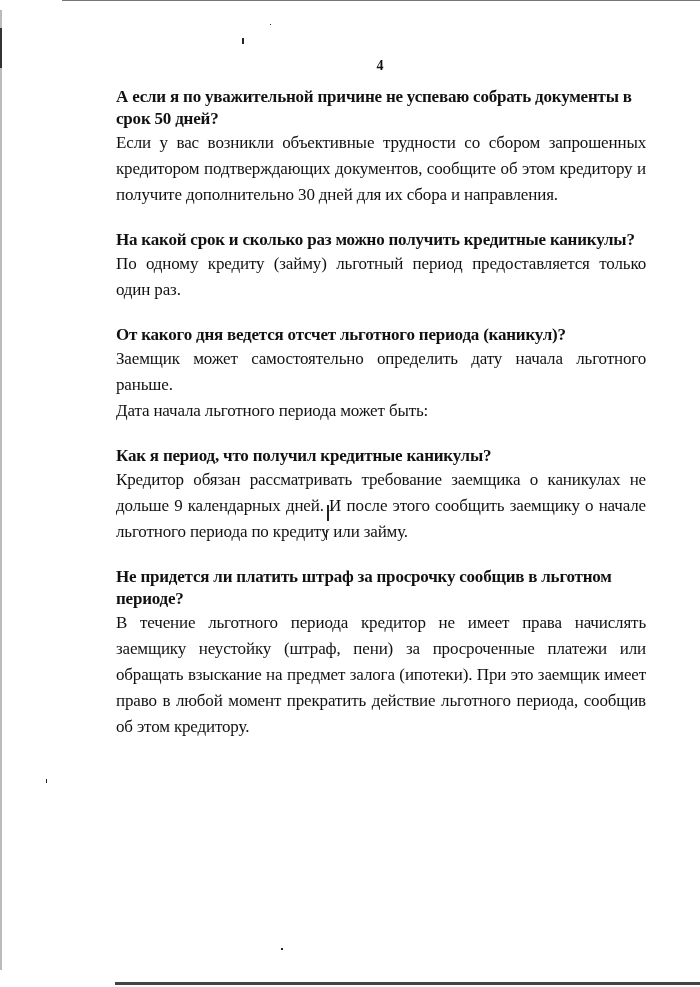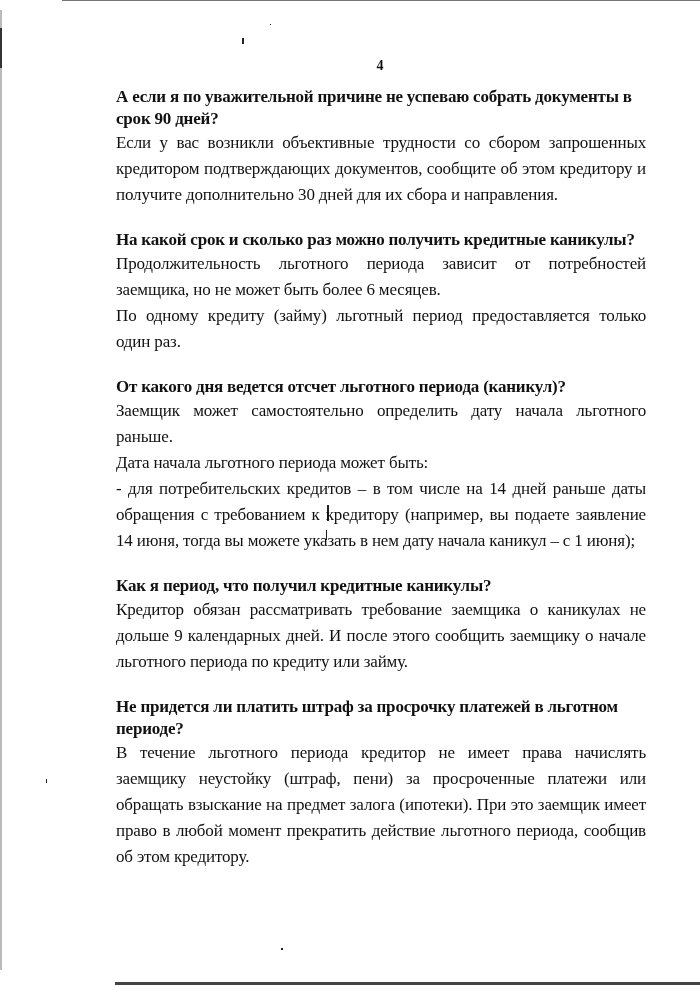--- a/index.html
+++ b/index.html
@@ -42,41 +42,39 @@
   <div class="speck" style="left:270px;top:24px;width:1px;height:1px;"></div>
   <div class="speck" style="left:327px;top:505px;width:2px;height:16px;"></div>
   <div class="speck" style="left:326px;top:530px;width:1px;height:10px;"></div>
   <div class="speck" style="left:46px;top:779px;width:1px;height:4px;"></div>
   <div class="speck" style="left:281px;top:948px;width:2px;height:2px;"></div>
 
   <div class="page-number">4</div>
 
   <div class="content">
     <div class="section">
-      <p class="q">А если я по уважительной причине не успеваю собрать документы в срок 90 дней?</p>
+      <p class="q">А если я по уважительной причине не успеваю собрать документы в срок 50 дней?</p>
       <p class="p">Если у вас возникли объективные трудности со сбором запрошенных кредитором подтверждающих документов, сообщите об этом кредитору и получите дополнительно 30 дней для их сбора и направления.</p>
     </div>
 
     <div class="section">
       <p class="q">На какой срок и сколько раз можно получить кредитные каникулы?</p>
-      <p class="p">Продолжительность льготного периода зависит от потребностей заемщика, но не может быть более 6 месяцев.</p>
       <p class="p">По одному кредиту (займу) льготный период предоставляется только один раз.</p>
     </div>
 
     <div class="section">
       <p class="q">От какого дня ведется отсчет льготного периода (каникул)?</p>
       <p class="p">Заемщик может самостоятельно определить дату начала льготного раньше.</p>
       <p class="p">Дата начала льготного периода может быть:</p>
-      <p class="p">- для потребительских кредитов – в том числе на 14 дней раньше даты обращения с требованием к кредитору (например, вы подаете заявление 14 июня, тогда вы можете указать в нем дату начала каникул – с 1 июня);</p>
     </div>
 
 
     <div class="section">
       <p class="q">Как я период, что получил кредитные каникулы?</p>
       <p class="p">Кредитор обязан рассматривать требование заемщика о каникулах не дольше 9 календарных дней. И после этого сообщить заемщику о начале льготного периода по кредиту или займу.</p>
     </div>
 
     <div class="section">
-      <p class="q">Не придется ли платить штраф за просрочку платежей в льготном периоде?</p>
+      <p class="q">Не придется ли платить штраф за просрочку сообщив в льготном периоде?</p>
       <p class="p">В течение льготного периода кредитор не имеет права начислять заемщику неустойку (штраф, пени) за просроченные платежи или обращать взыскание на предмет залога (ипотеки).  При это заемщик имеет право в любой момент прекратить действие льготного периода, сообщив об этом кредитору.</p>
     </div>
   </div>
 </div>
 
 </body></html>

